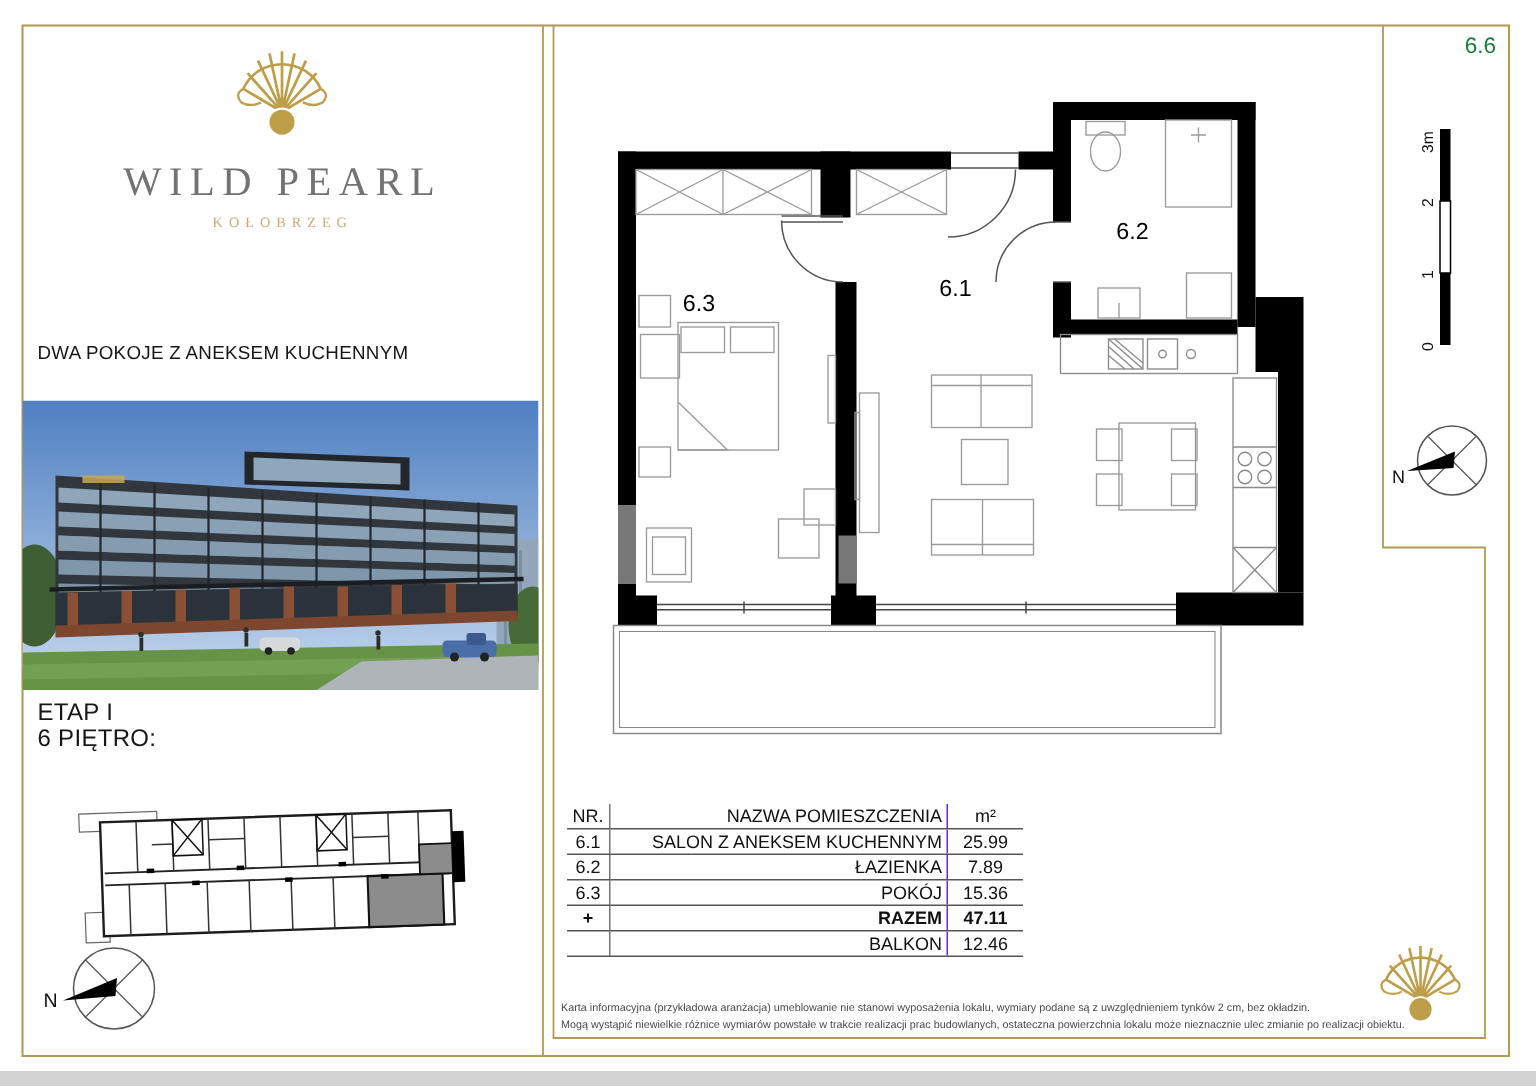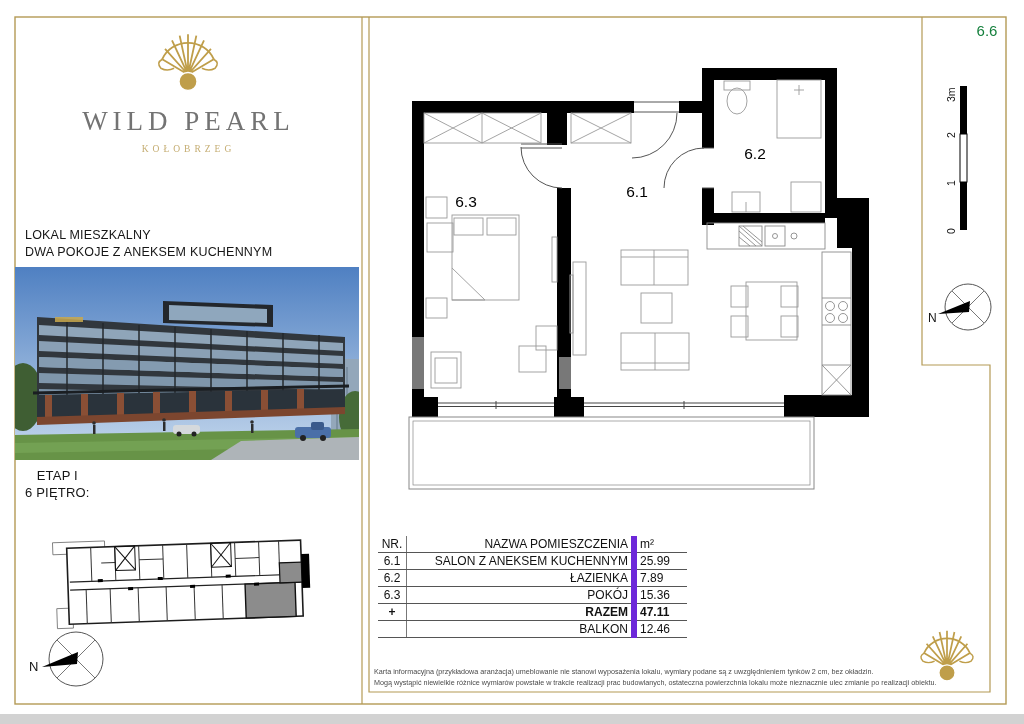--- a/index.html
+++ b/index.html
@@ -9,30 +9,30 @@
   
   .brand-name{left:15px;width:347px;top:106px;text-align:center;
     font-family:"Liberation Serif",serif;font-size:27px;letter-spacing:5px;
     color:#b headers;}
   .brand-name,.brand-city{color:#b89a4e;}
   .brand-name{color:#737373;}
   .brand-city{left:15px;width:347px;top:144px;text-align:center;
     font-family:"Liberation Serif",serif;font-size:9.5px;letter-spacing:4px;color:#c5ad72;}
   .listing-lines{left:25px;top:227px;font-size:12.5px;font-weight:500;
     letter-spacing:.2px;line-height:17px;color:#161616;}
-  .stage-lines{left:25px;top:467px;font-size:13px;font-weight:500;
-    letter-spacing:.2px;line-height:17px;color:#161616;text-align:center;}
+  .stage-lines{left:25px;top:467px;font-size:16px;font-weight:500;
+    letter-spacing:.2px;line-height:17px;color:#161616;}
   
   table.area{position:absolute;left:378px;top:536px;border-collapse:collapse;
     table-layout:fixed;font-size:12px;color:#111;}
   table.area td{height:16px;padding:0 3px;border-bottom:1px solid #555;
     overflow:hidden;white-space:nowrap;}
   table.area td.nr{width:24px;text-align:center;border-right:1px solid #777;padding:0 2px;}
   table.area td.nm{width:216px;text-align:right;padding-left:5px;}
-  table.area td.ar{width:44px;border-left:6px solid #6d28d9;}
+  table.area td.ar{width:44px;text-align:center;border-left:1px solid #6d28d9;}
   table.area tr.total td{font-weight:bold;}
   table.area tr.total td.nr{font-weight:bold;}
   
   .disc{left:374px;font-size:7.2px;color:#4a4a4a;white-space:nowrap;letter-spacing:0;}
   
   .unit-number{left:952px;top:22px;width:70px;text-align:center;
     font-size:15px;font-weight:500;color:#15803d;}
   .page-bottom-band{left:0;top:714px;width:1024px;height:10px;background:#d2d2d2;}
   .label-n{font-size:13px;fill:#111;font-family:"Liberation Sans",sans-serif;}
   svg text{font-family:"Liberation Sans",sans-serif;}
@@ -52,21 +52,20 @@
     <path d="M13,42 A40,38 0 0 1 87,42"></path>
     <path d="M13,42 Q4,47 11,55 Q20,60 30,55" stroke-width="2.2"></path>
     <path d="M87,42 Q96,47 89,55 Q80,60 70,55" stroke-width="2.2"></path>
   </g>
   <circle cx="50" cy="74" r="13" fill="#bf9e4a" stroke="#fff" stroke-width="2"></circle>
 </svg>
 <div class="abs brand-name">WILD PEARL</div>
 <div class="abs brand-city">KOŁOBRZEG</div>
 
 <div class="abs listing-lines">
-  <div>LOKAL MIESZKALNY</div>
   <div>DWA POKOJE Z ANEKSEM KUCHENNYM</div>
 </div>
 
 <svg class="abs" style="left:15px;top:267px" width="344" height="193" viewBox="0 0 344 193">
   <defs>
     <linearGradient id="sky" x1="0" y1="0" x2="0" y2="1">
       <stop offset="0" stop-color="#4f80c2"></stop>
         <stop offset="1" stop-color="#bdd2ea"></stop>
     </linearGradient>
     <linearGradient id="glass" x1="0" y1="0" x2="0" y2="1">

